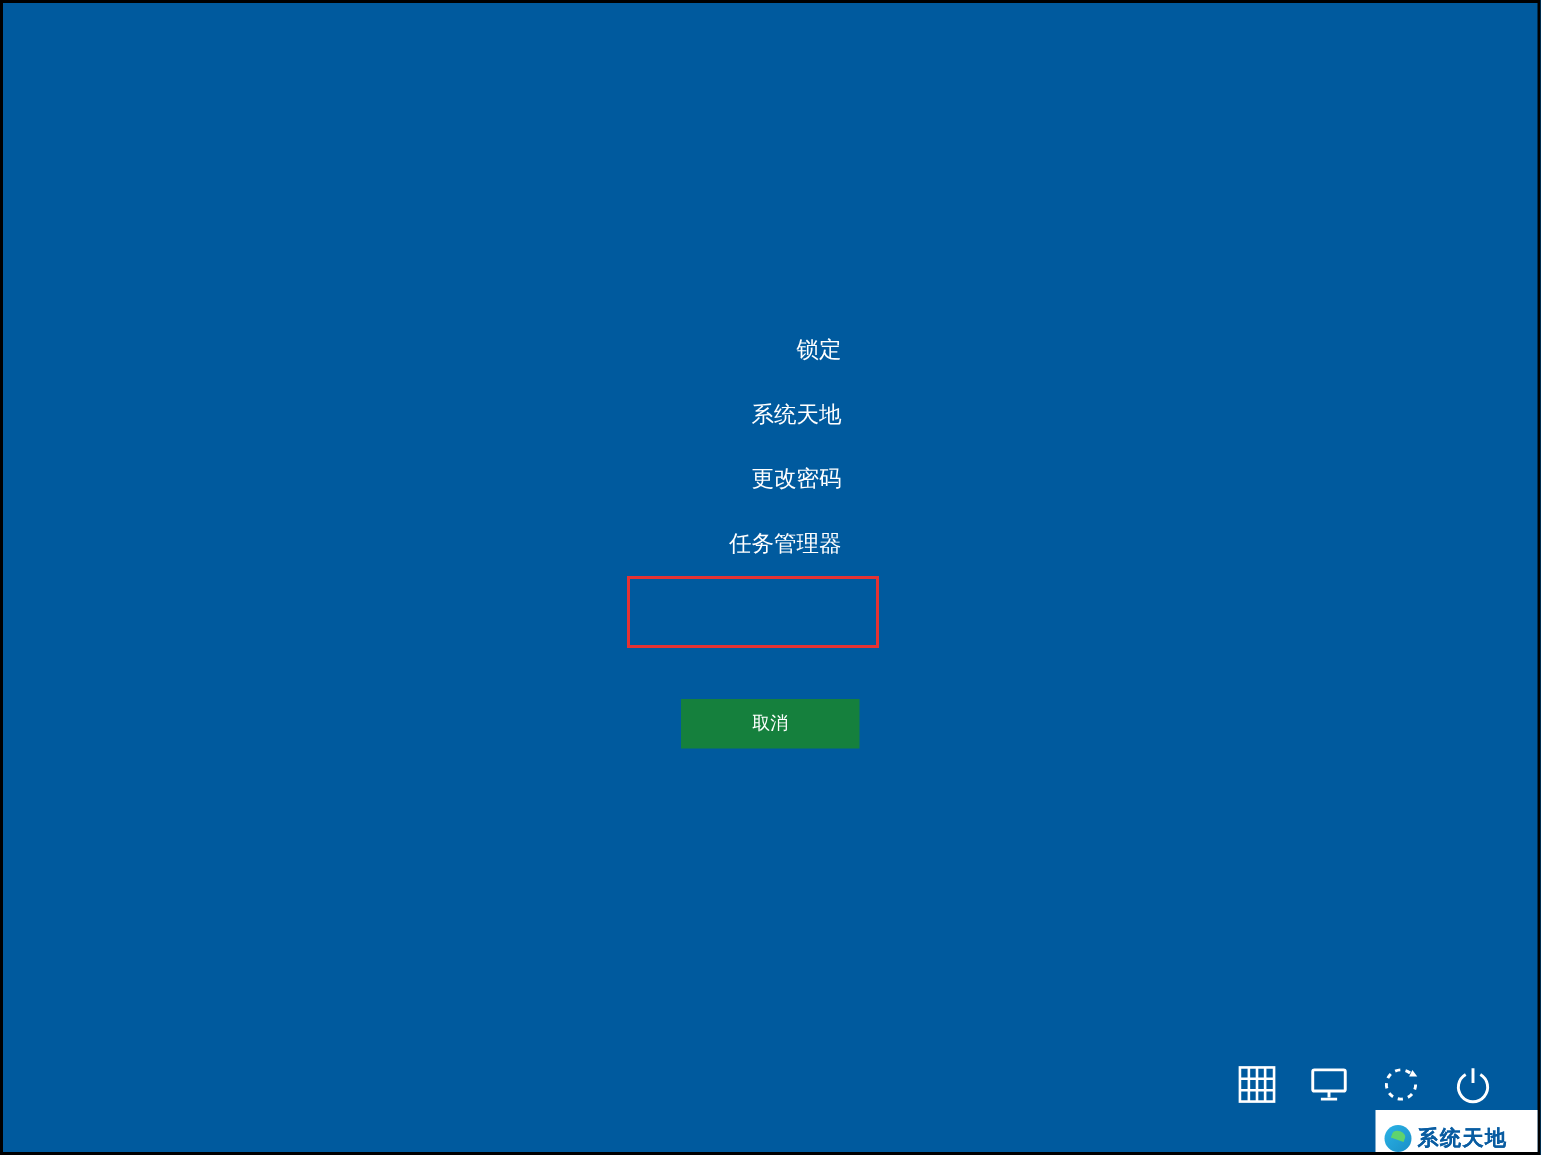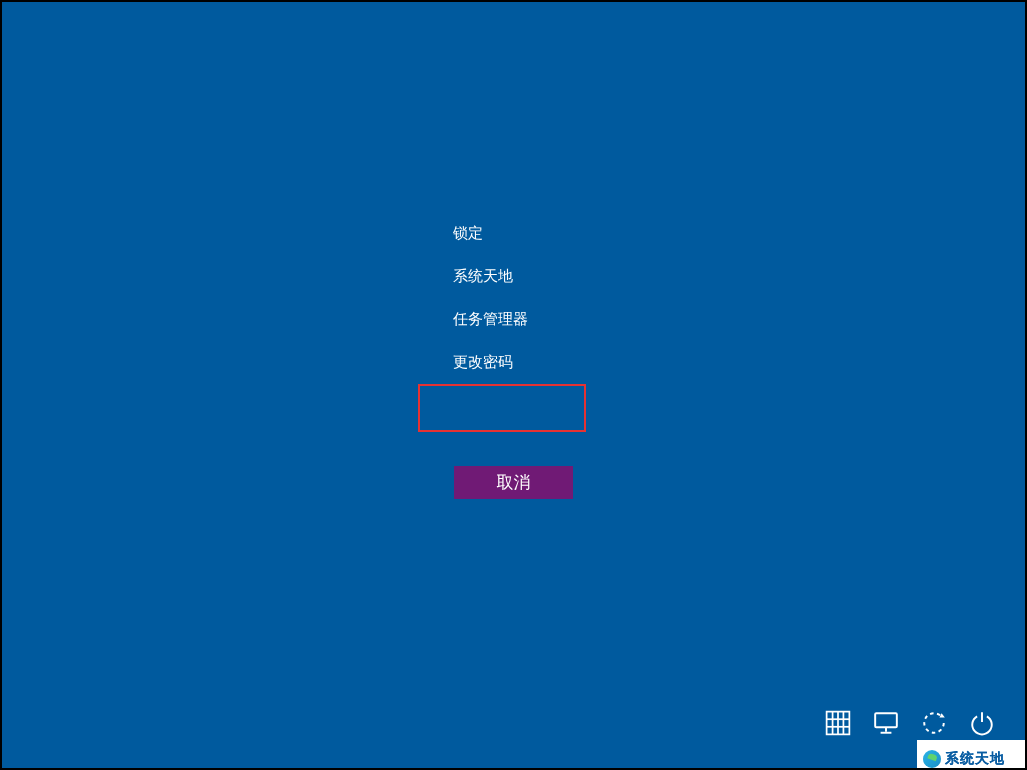--- a/index.html
+++ b/index.html
@@ -29,35 +29,36 @@
       top: 210px;
       width: 180px;
     }
     .menu-item {
       color: #ffffff;
       font-size: 15px;
       font-weight: 400;
       padding: 12px 36px;
       cursor: pointer;
       white-space: nowrap;
+      text-align: right;
     }
     .highlight-box {
       position: absolute;
       border: 2px solid #e63232;
       pointer-events: none;
     }
     .cancel-button {
       position: absolute;
       left: 452px;
       top: 464px;
       width: 119px;
       height: 33px;
-      background: #701a75;
+      background: #15803d;
       color: #ffffff;
-      font-size: 17px;
+      font-size: 12px;
       display: flex;
       align-items: center;
       justify-content: center;
       cursor: pointer;
       border: none;
       font-family: Liberation Mono, monospace;
     }
     .bottom-icons {
       position: absolute;
       bottom: 32px;
@@ -120,22 +121,22 @@
     }
   </style>
 </head>
 <body>
 
 <div class="screen">
 
   <div class="menu-container">
     <div class="menu-item">锁定</div>
     <div class="menu-item">系统天地</div>
+    <div class="menu-item">更改密码</div>
     <div class="menu-item">任务管理器</div>
-    <div class="menu-item">更改密码</div>
   </div>
 
   <div class="highlight-box" style="left:416px;top:382px;width:168px;height:48px;"></div>
 
   <button class="cancel-button">取消</button>
 
   <div class="bottom-icons">
     <div class="sys-icon">
       <svg viewBox="0 0 24 24" fill="none" stroke="currentColor" stroke-width="1.6">
         <rect x="1.5" y="1.5" width="21" height="21"></rect>

